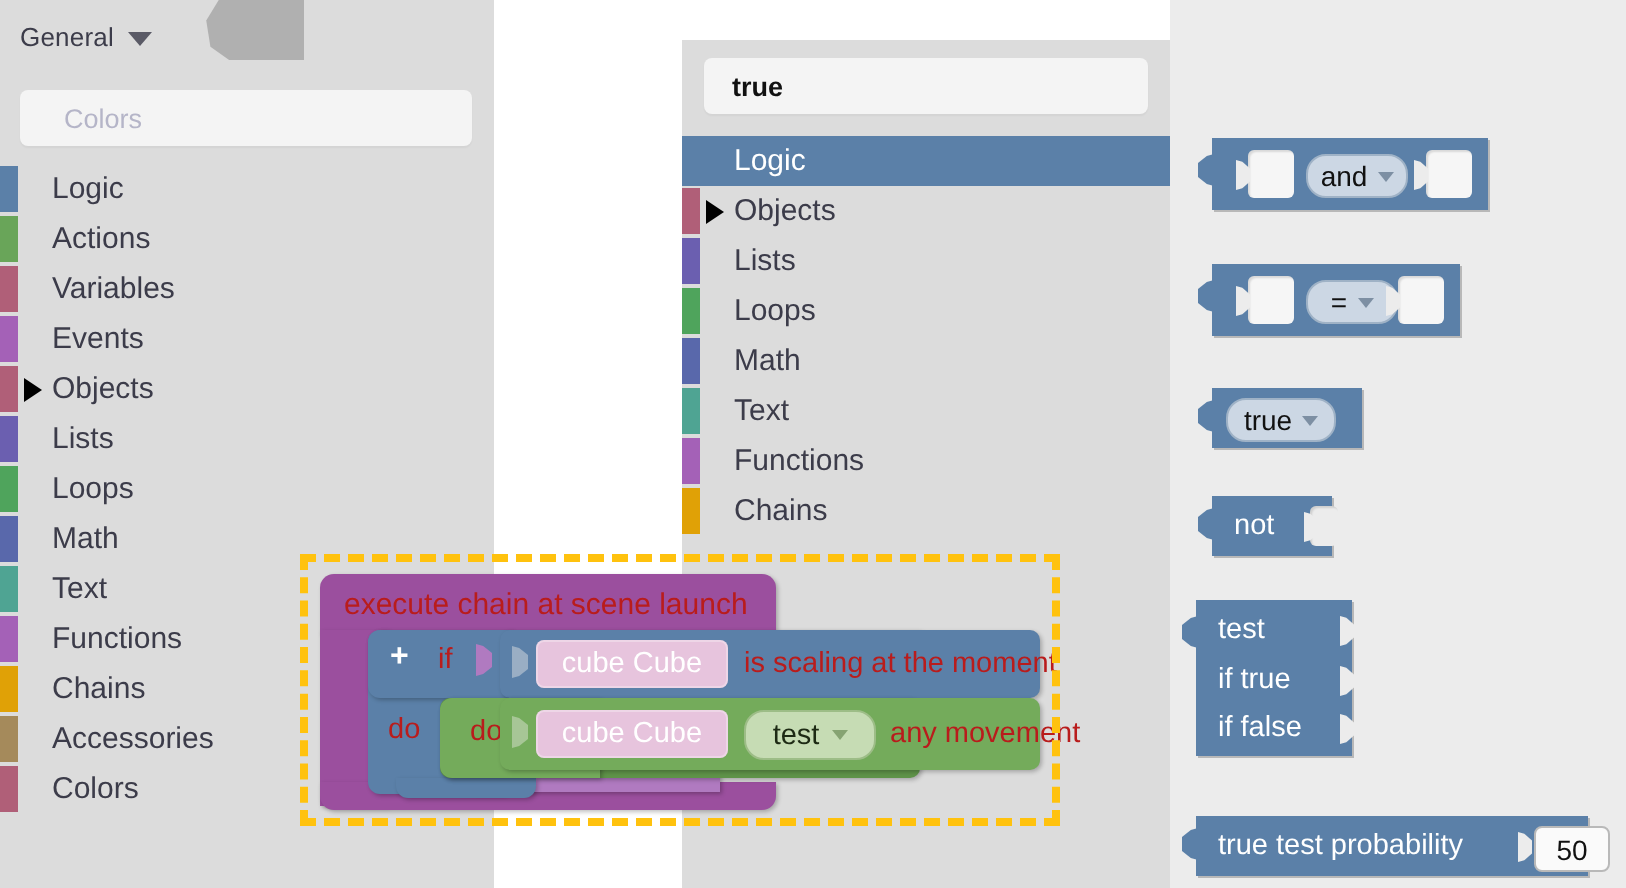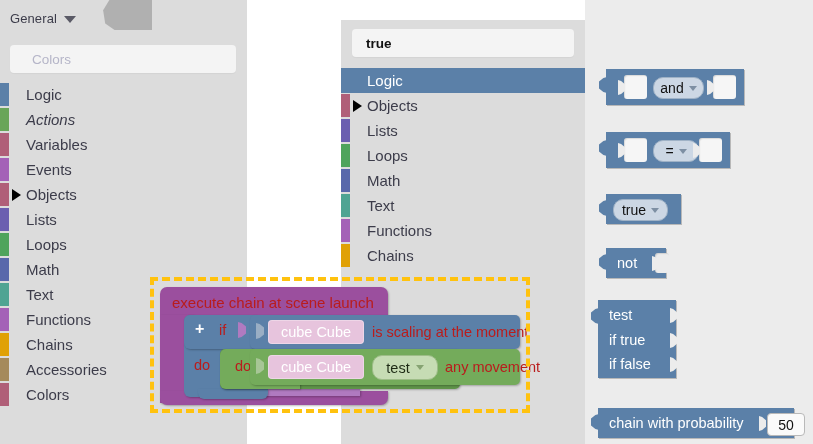--- a/index.html
+++ b/index.html
@@ -170,21 +170,21 @@
 
     <div class="search-box" id="left-search">
       <span class="txt">Colors</span>
     </div>
 
     <div class="cat-list" id="left-cat-list">
         <div class="cat-row" style="height: 25px;">
           <span class="cat-swatch" style="background: rgb(91, 128, 168); height: 23px;"></span>
           <span class="cat-label" style="line-height: 25px;">Logic</span>
         </div>
-        <div class="cat-row" style="height: 25px; font-style: italic;">
+        <div class="cat-row" style="height: 25px;">
           <span class="cat-swatch" style="background: rgb(105, 165, 89); height: 23px;"></span>
           <span class="cat-label" style="line-height: 25px;">Actions</span>
         </div>
         <div class="cat-row" style="height: 25px;">
           <span class="cat-swatch" style="background: rgb(176, 95, 120); height: 23px;"></span>
           <span class="cat-label" style="line-height: 25px;">Variables</span>
         </div>
         <div class="cat-row" style="height: 25px;">
           <span class="cat-swatch" style="background: rgb(164, 97, 183); height: 23px;"></span>
           <span class="cat-label" style="line-height: 25px;">Events</span>
@@ -321,21 +321,21 @@
       <div class="blbl" style="left:18px;top:32px;">if true</div>
       <div class="blbl" style="left:18px;top:56px;">if false</div>
       <div class="sock-tab" style="left:79px;top:8px;"></div>
       <div class="sock-tab" style="left:79px;top:33px;"></div>
       <div class="sock-tab" style="left:79px;top:57px;"></div>
     </div>
 
     <div class="blk" style="left:6px;top:408px;width:215px;height:30px;">
       <div class="out-plug" style="left:0px;top:6px;"></div>
       <div class="bshape" style="left:7px;top:0;width:196px;height:30px;"></div>
-      <div class="blbl" style="left:18px;top:7px;">chain with probability</div>
+      <div class="blbl" style="left:18px;top:7px;">true test probability</div>
       <div class="sock-tab" style="left:168px;top:8px;"></div>
       <div class="numfield" style="left:176px;top:5px;width:36px;height:21px;">
         <span>50</span>
       </div>
     </div>
   </div>
 
   <div id="script-wrap">
 
     <div class="wblk purple" style="left:10px;top:10px;width:228px;height:30px;border-radius:7px 7px 0 0;"></div>

